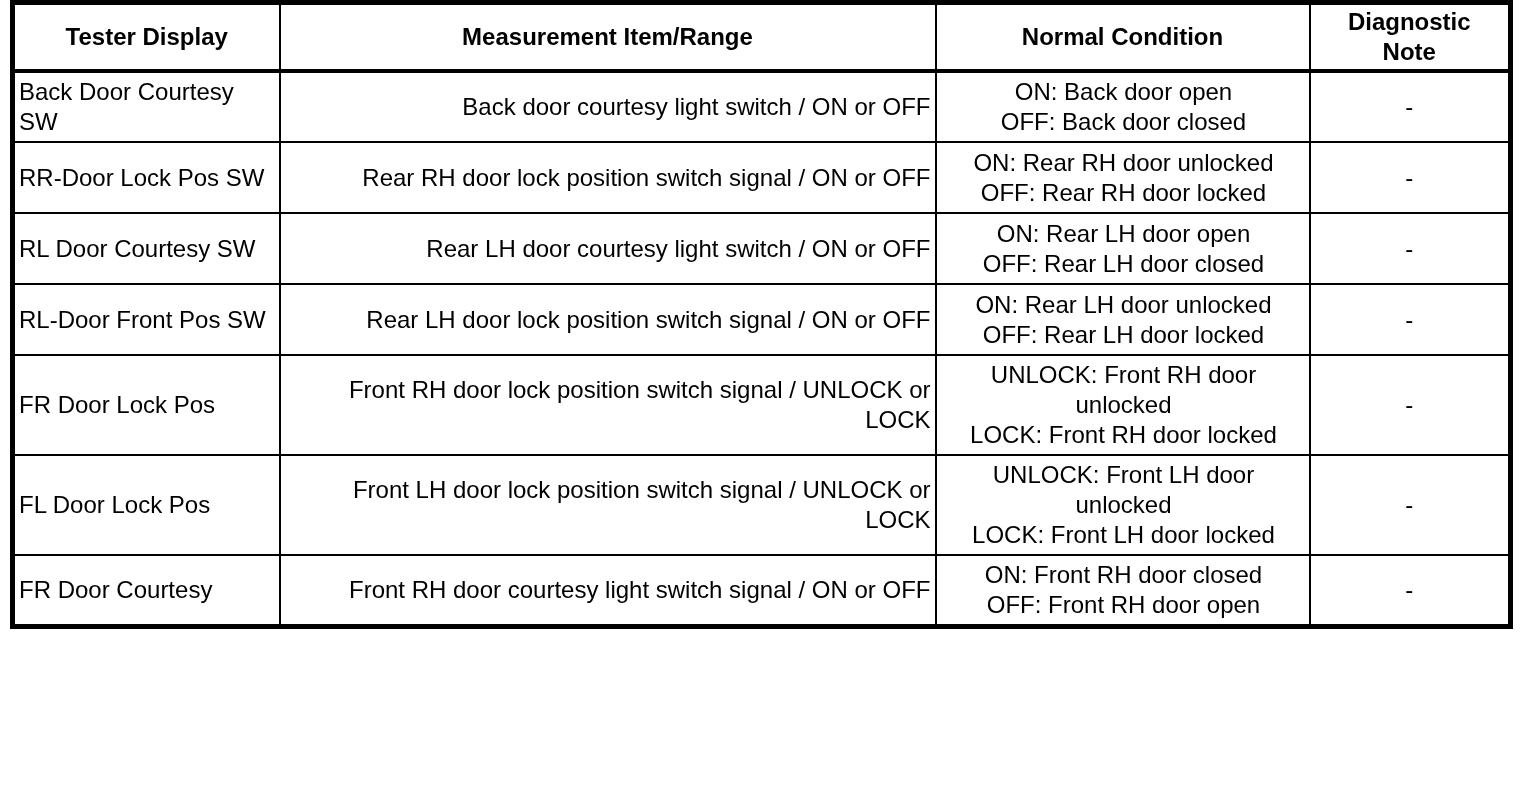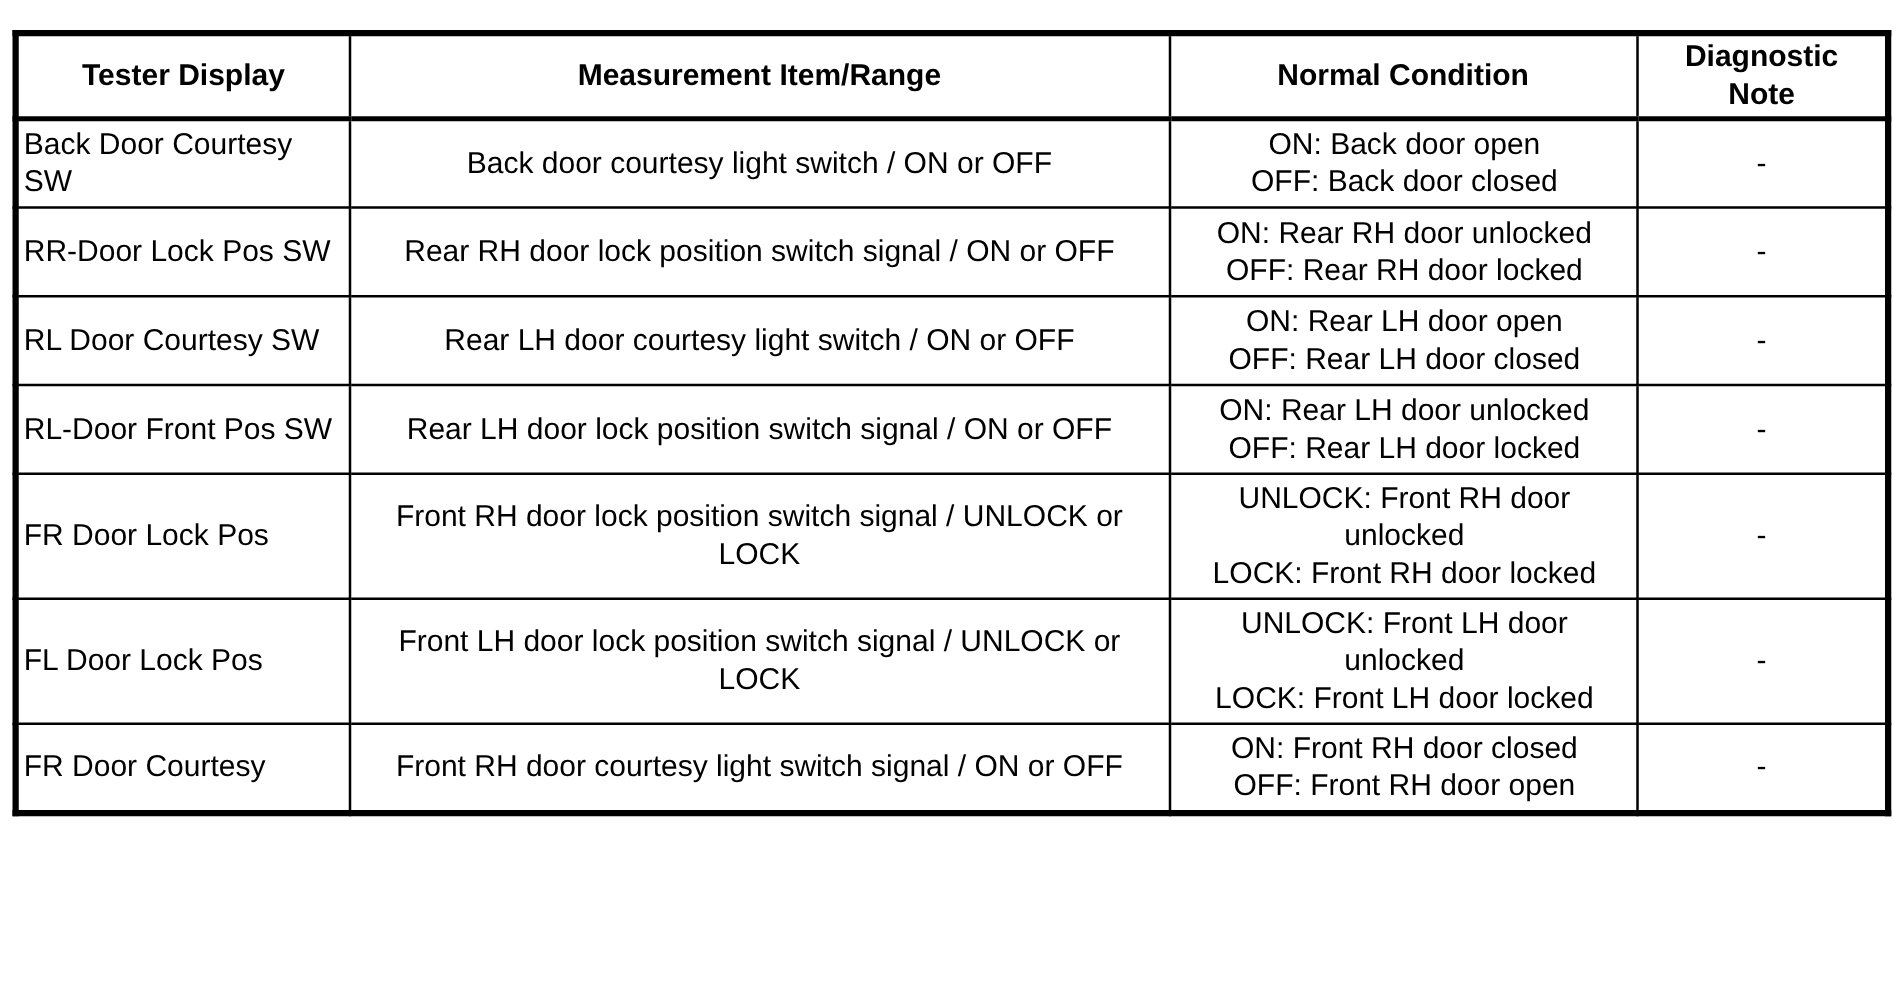--- a/index.html
+++ b/index.html
@@ -8,21 +8,21 @@
     background: #ffffff;
     width: 1520px;
     height: 796px;
     overflow: hidden;
   }
   .page {
     width: 1520px;
     height: 796px;
     background: #ffffff;
     box-sizing: border-box;
-    padding: 24px 10px;
+    padding: 0 10px;
     font-family: "Liberation Sans", "DejaVu Sans", sans-serif;
     color: #000000;
   }
   table.diag {
     border-collapse: collapse;
     table-layout: fixed;
     width: 1498px;
     border: 5px solid #000000;
     background: #ffffff;
   }
@@ -42,21 +42,21 @@
   }
   thead th {
     font-weight: bold;
     text-align: center;
     height: 65px;
     border-bottom: 4px solid #000000;
   }
   tr.r-std td { height: 71px; }
   tr.r-tall td { height: 100px; }
   td.cell-display { text-align: left; }
-  td.cell-measure { text-align: center; }
+  td.cell-measure { text-align: right; }
   td.cell-normal  { text-align: center; padding-left: 6px; }
   td.cell-note    { text-align: center; }
 </style>
 </head>
 <body>
 
 <div class="page">
   <table class="diag">
     <colgroup>
       <col class="c1">

